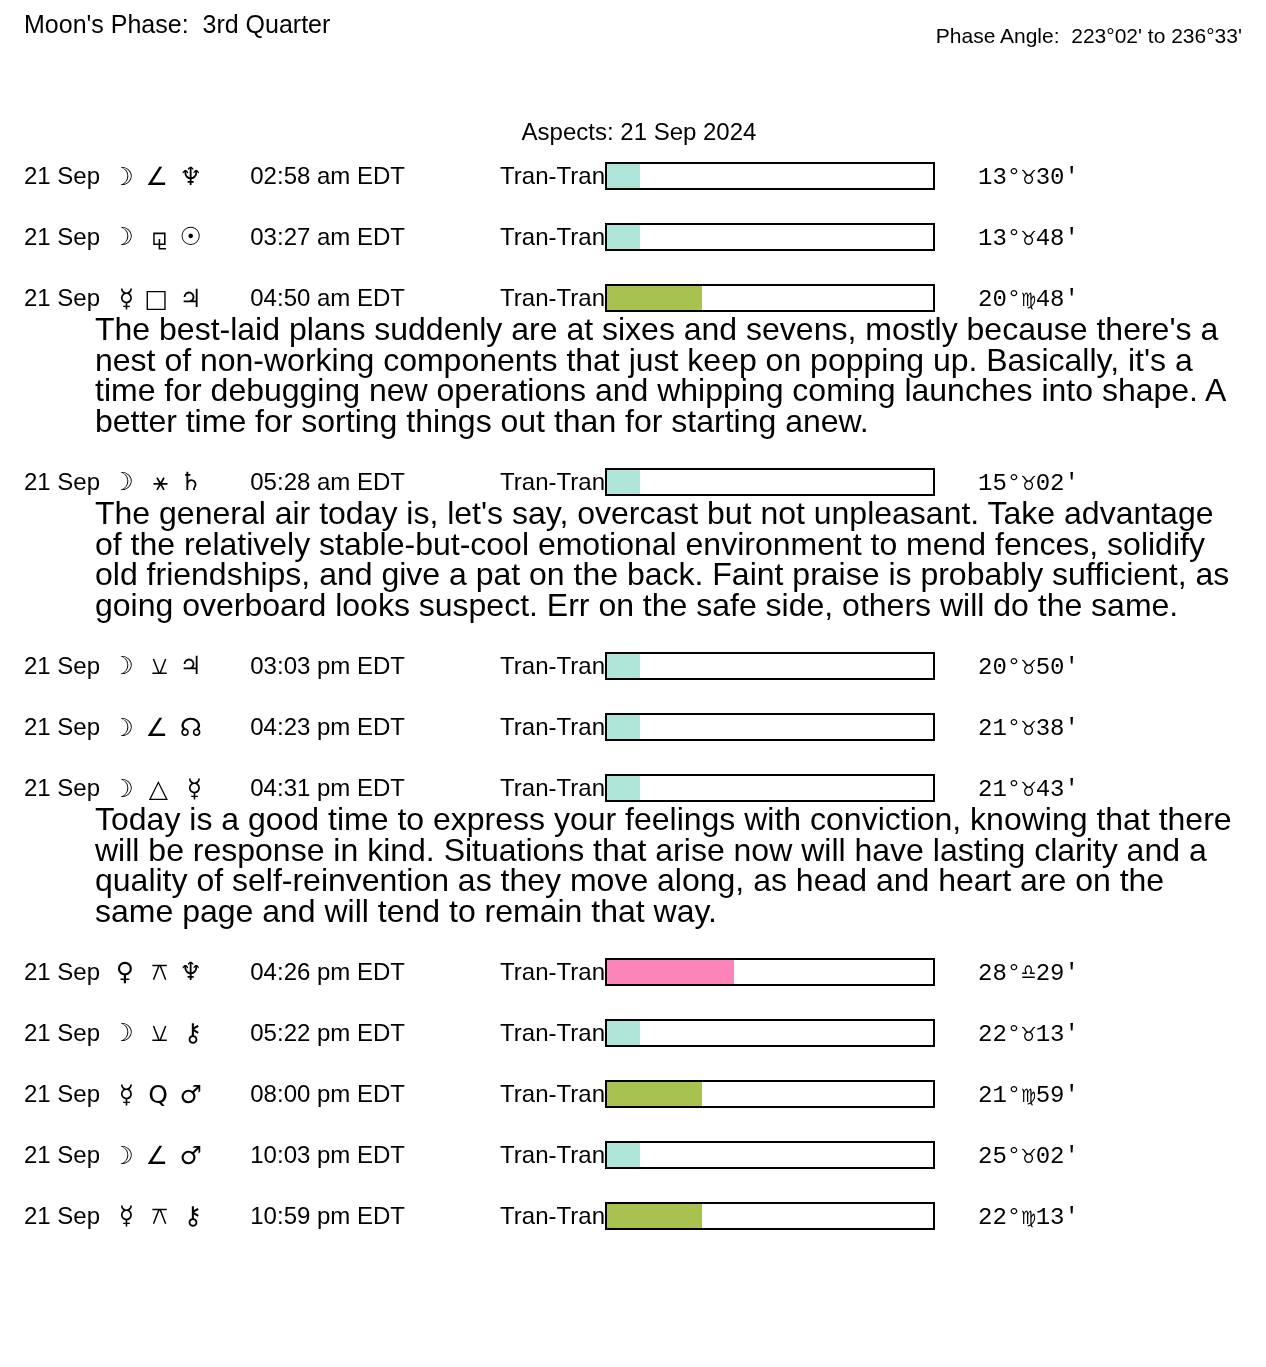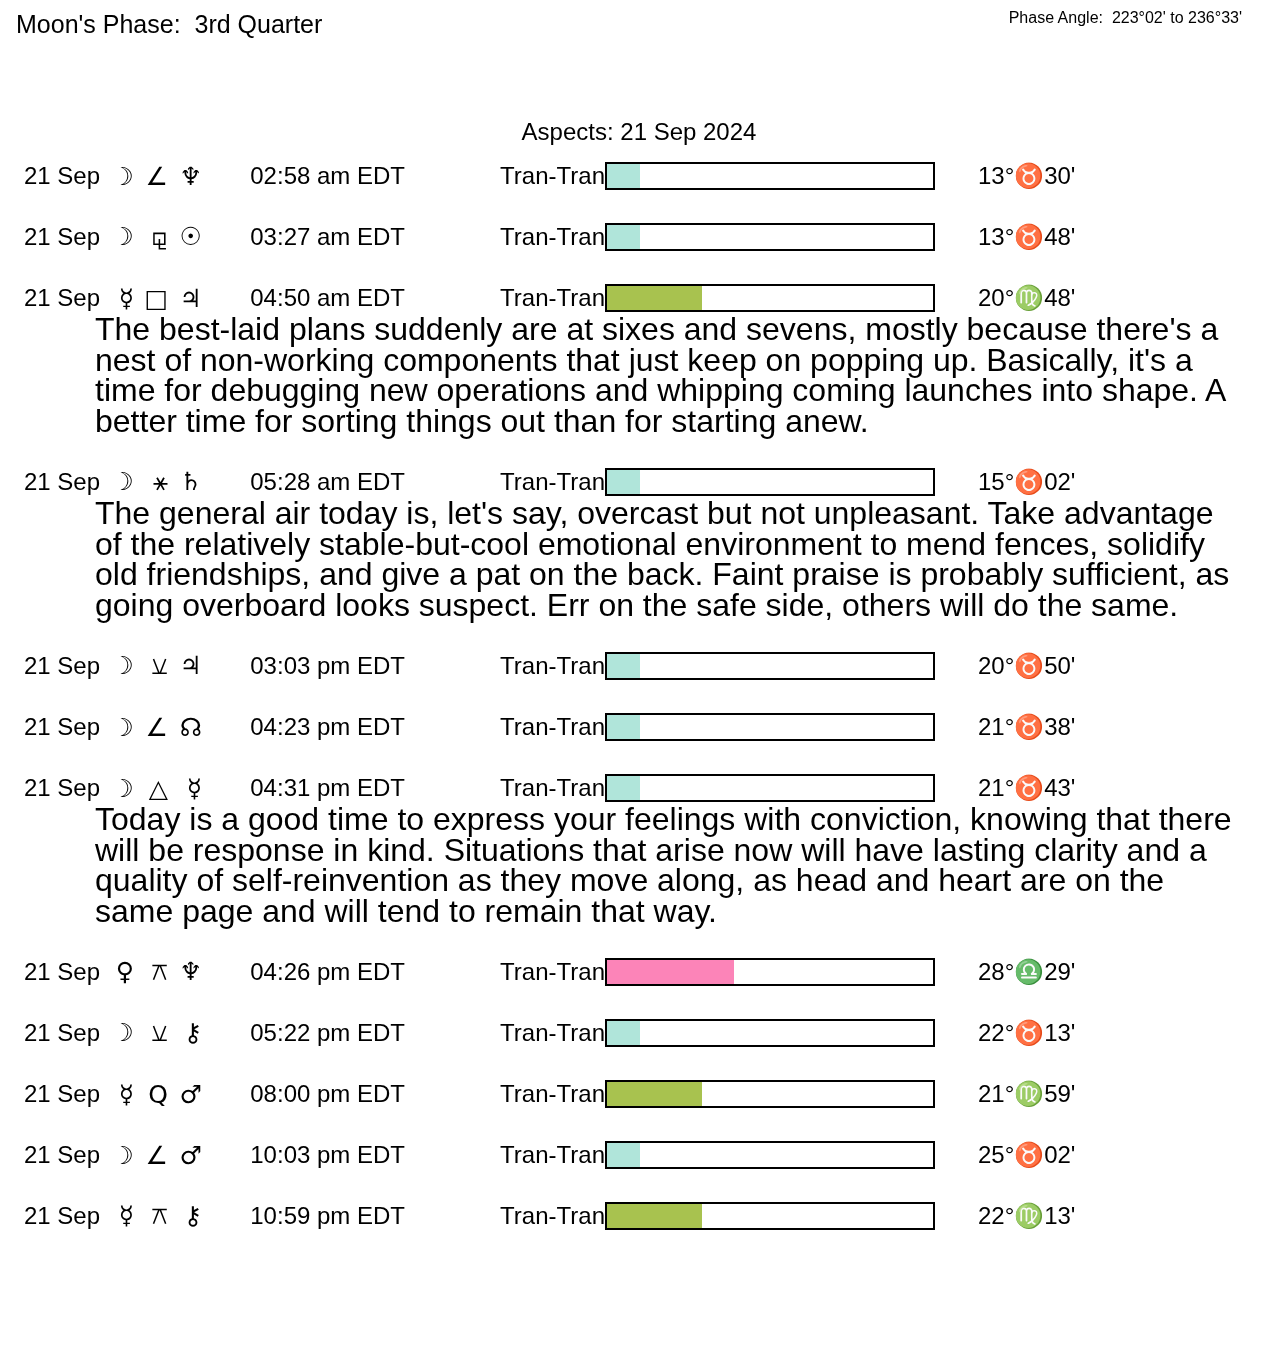--- a/index.html
+++ b/index.html
@@ -10,33 +10,33 @@
   }
   body {
     width: 1266px;
     height: 1367px;
     overflow: hidden;
     font-family: "Liberation Sans", "DejaVu Sans", sans-serif;
     font-size: 24px;
   }
   .header {
     position: relative;
-    padding: 10px 0 0 16px;
+    padding: 10px 0 0 24px;
   }
   .header .line {
     margin: 0 0 32px 0;
     font-size: 25px;
     line-height: 29px;
     white-space: pre;
   }
   .phase-angle {
     position: absolute;
-    top: 9px;
+    top: 24px;
     right: 24px;
-    font-size: 16px;
+    font-size: 21px;
     white-space: pre;
   }
   .title {
     text-align: center;
     font-size: 24px;
     line-height: 29px;
     margin: 78px 0 15px 12px;
     font-weight: normal;
   }
   .rows { }
@@ -71,21 +71,21 @@
     background: #ffffff;
     position: relative;
     overflow: hidden;
   }
   .col-bar .fill {
     position: absolute;
     left: 0; top: 0; bottom: 0;
   }
   .col-degree {
     margin-left: 43px;
-    font-family: Liberation Sans, sans-serif;
+    font-family: Liberation Mono, monospace;
   }
   .note {
     margin: 0 0 31px 95px;
     width: 1142px;
     font-size: 32px;
     line-height: 30.5px;
   }
 </style>
 </head>
 <body>

